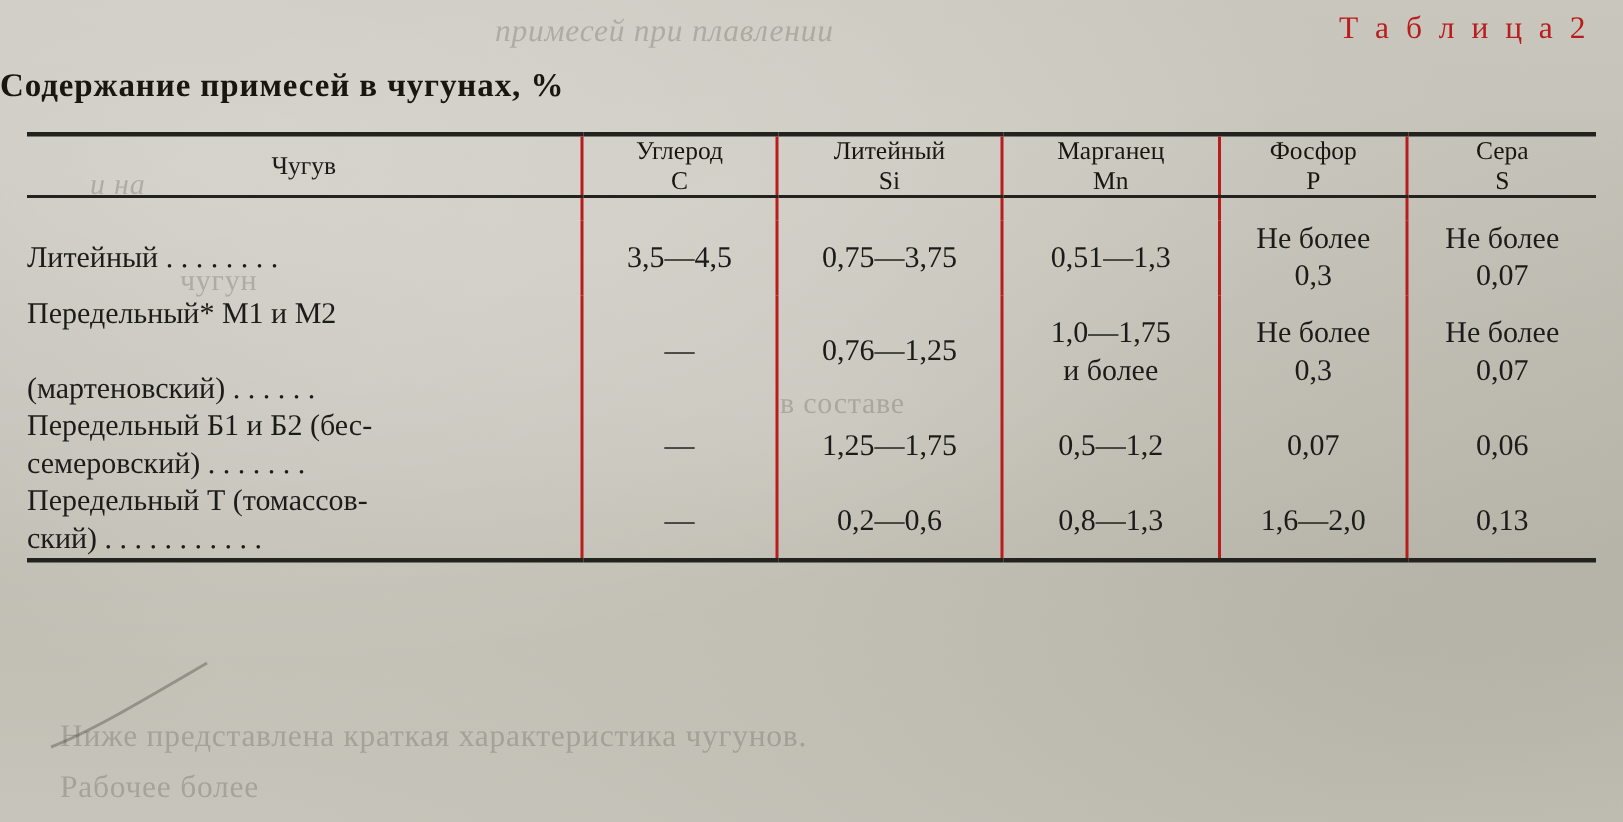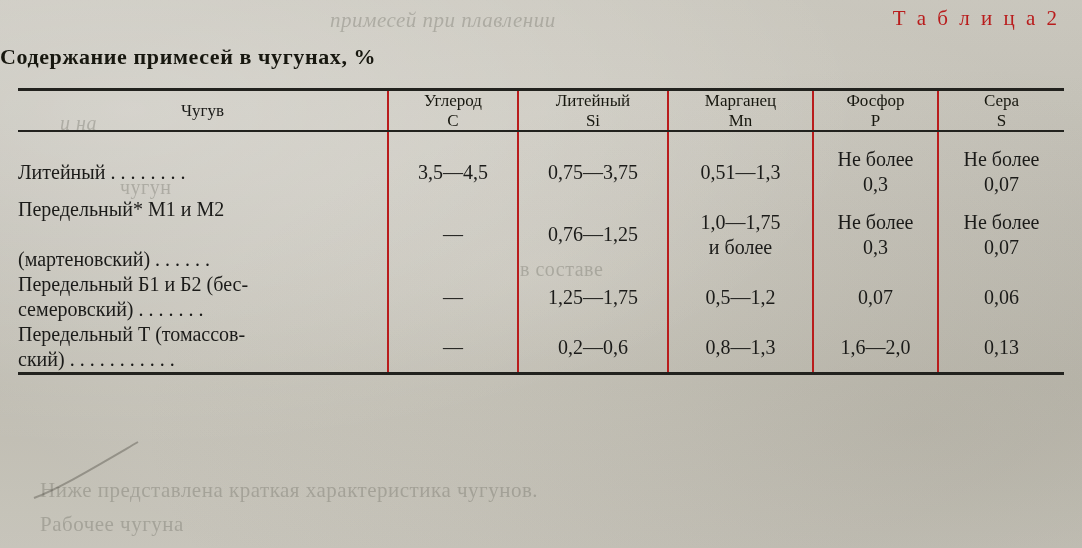--- a/index.html
+++ b/index.html
@@ -136,21 +136,21 @@
 </head>
 <body>
 
 <div class="paper-bg"></div>
 
 <div class="ghost-text" style="top:8px; left:330px; font-size:21px;font-style:italic;">примесей при плавлении</div>
 <div class="ghost-text" style="top:112px; left:60px; font-size:20px;font-style:italic;">и на</div>
 <div class="ghost-text" style="top:176px; left:120px; font-size:20px;">чугун</div>
 <div class="ghost-text" style="top:258px; left:520px; font-size:20px;">в составе</div>
 <div class="ghost-text" style="top:462px; left:40px; font-size:21px;margin-top:16px;">Ниже представлена краткая характеристика чугунов.</div>
-<div class="ghost-text" style="top:512px; left:40px; font-size:21px;">Рабочее чугуна</div>
+<div class="ghost-text" style="top:512px; left:40px; font-size:21px;">Рабочее более</div>
 
 <div class="page">
 
   <div class="table-number">Т а б л и ц а  2</div>
   <div class="table-title">Содержание примесей в чугунах, %</div>
 
   <table class="data">
     <colgroup>
       <col style="width:370px">
       <col style="width:130px">

